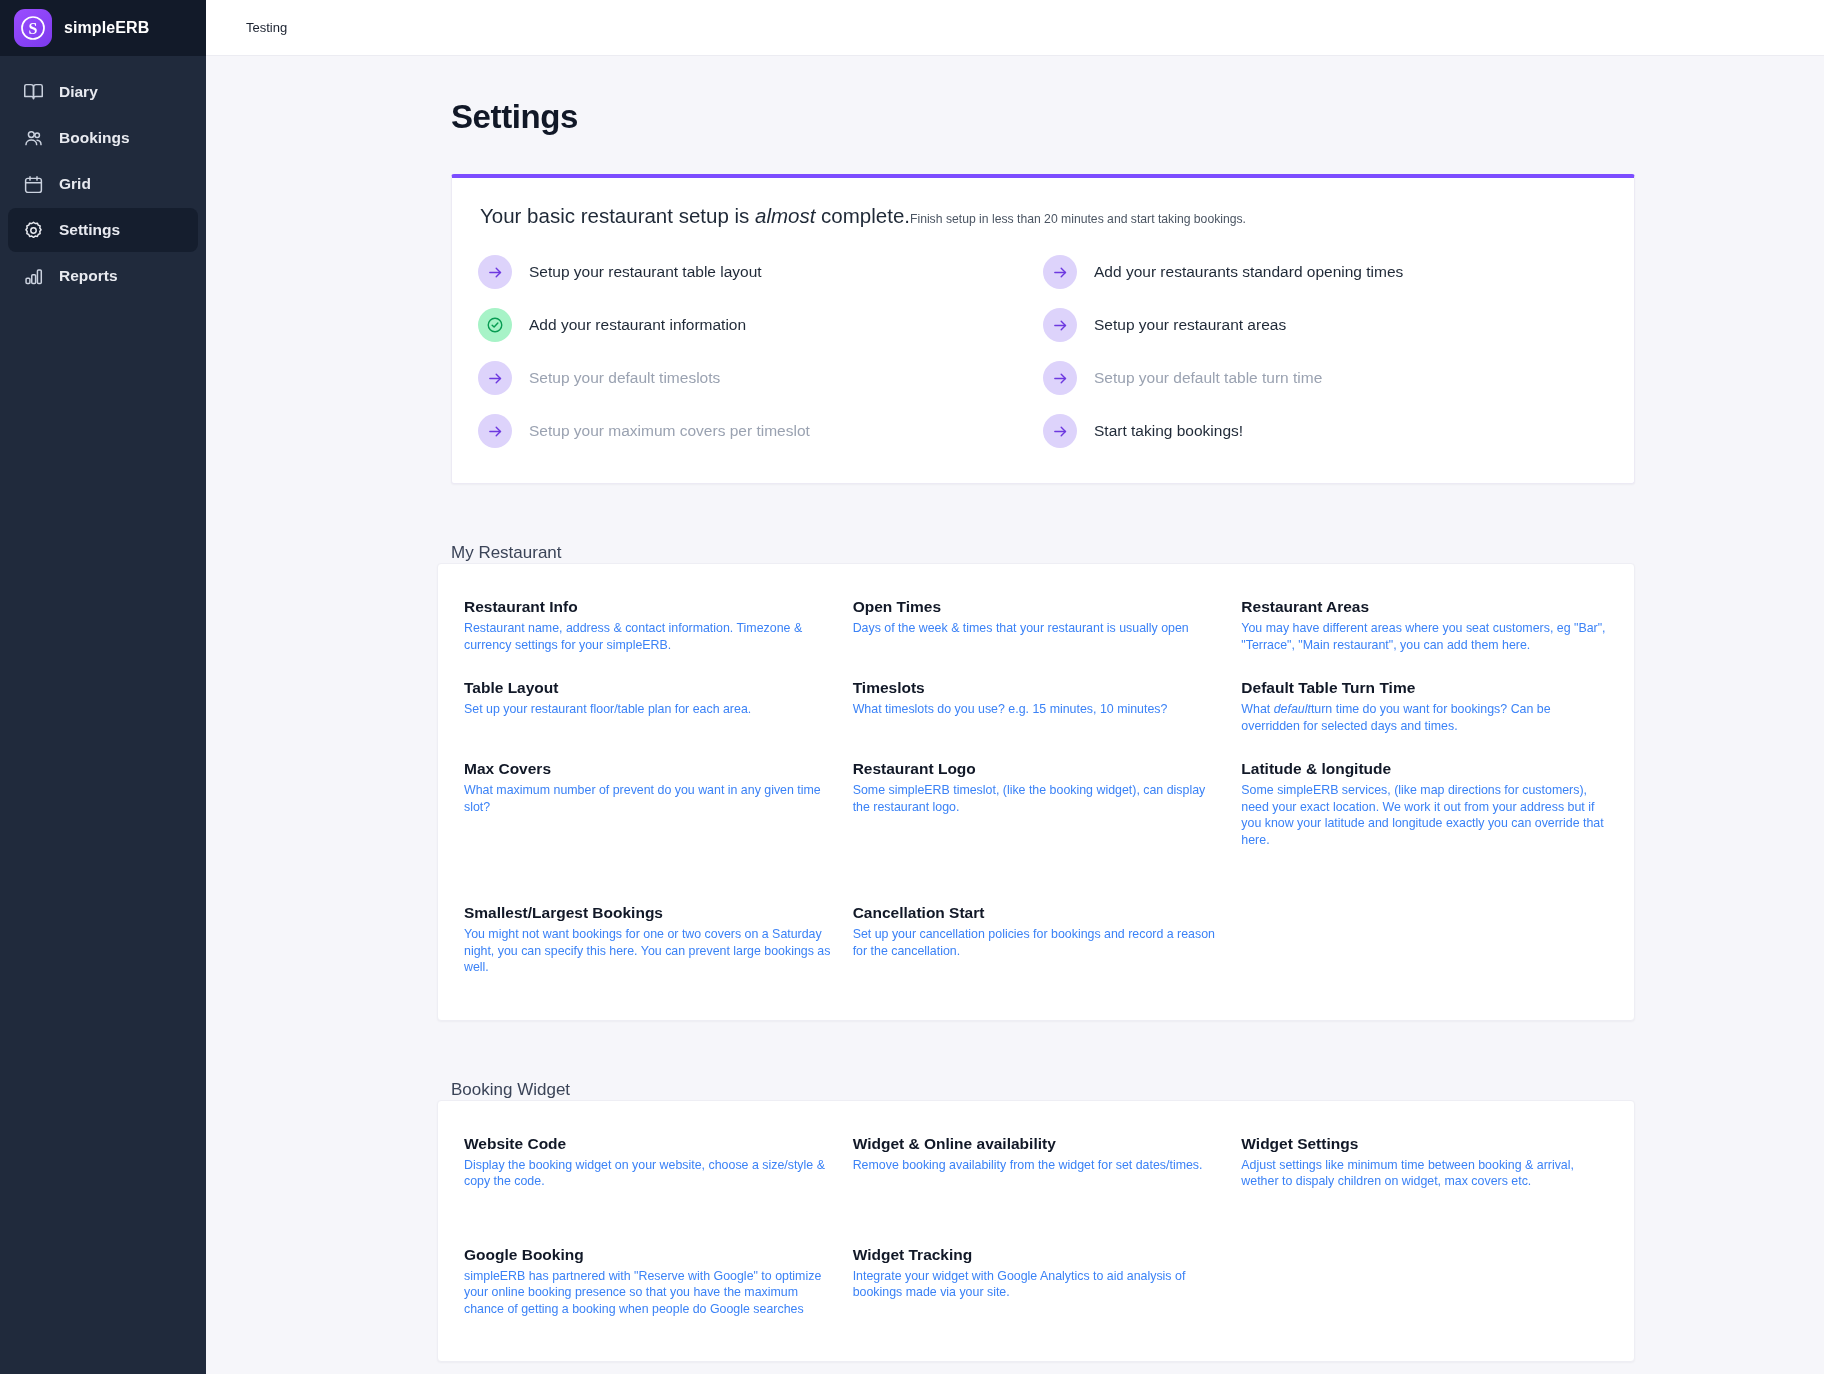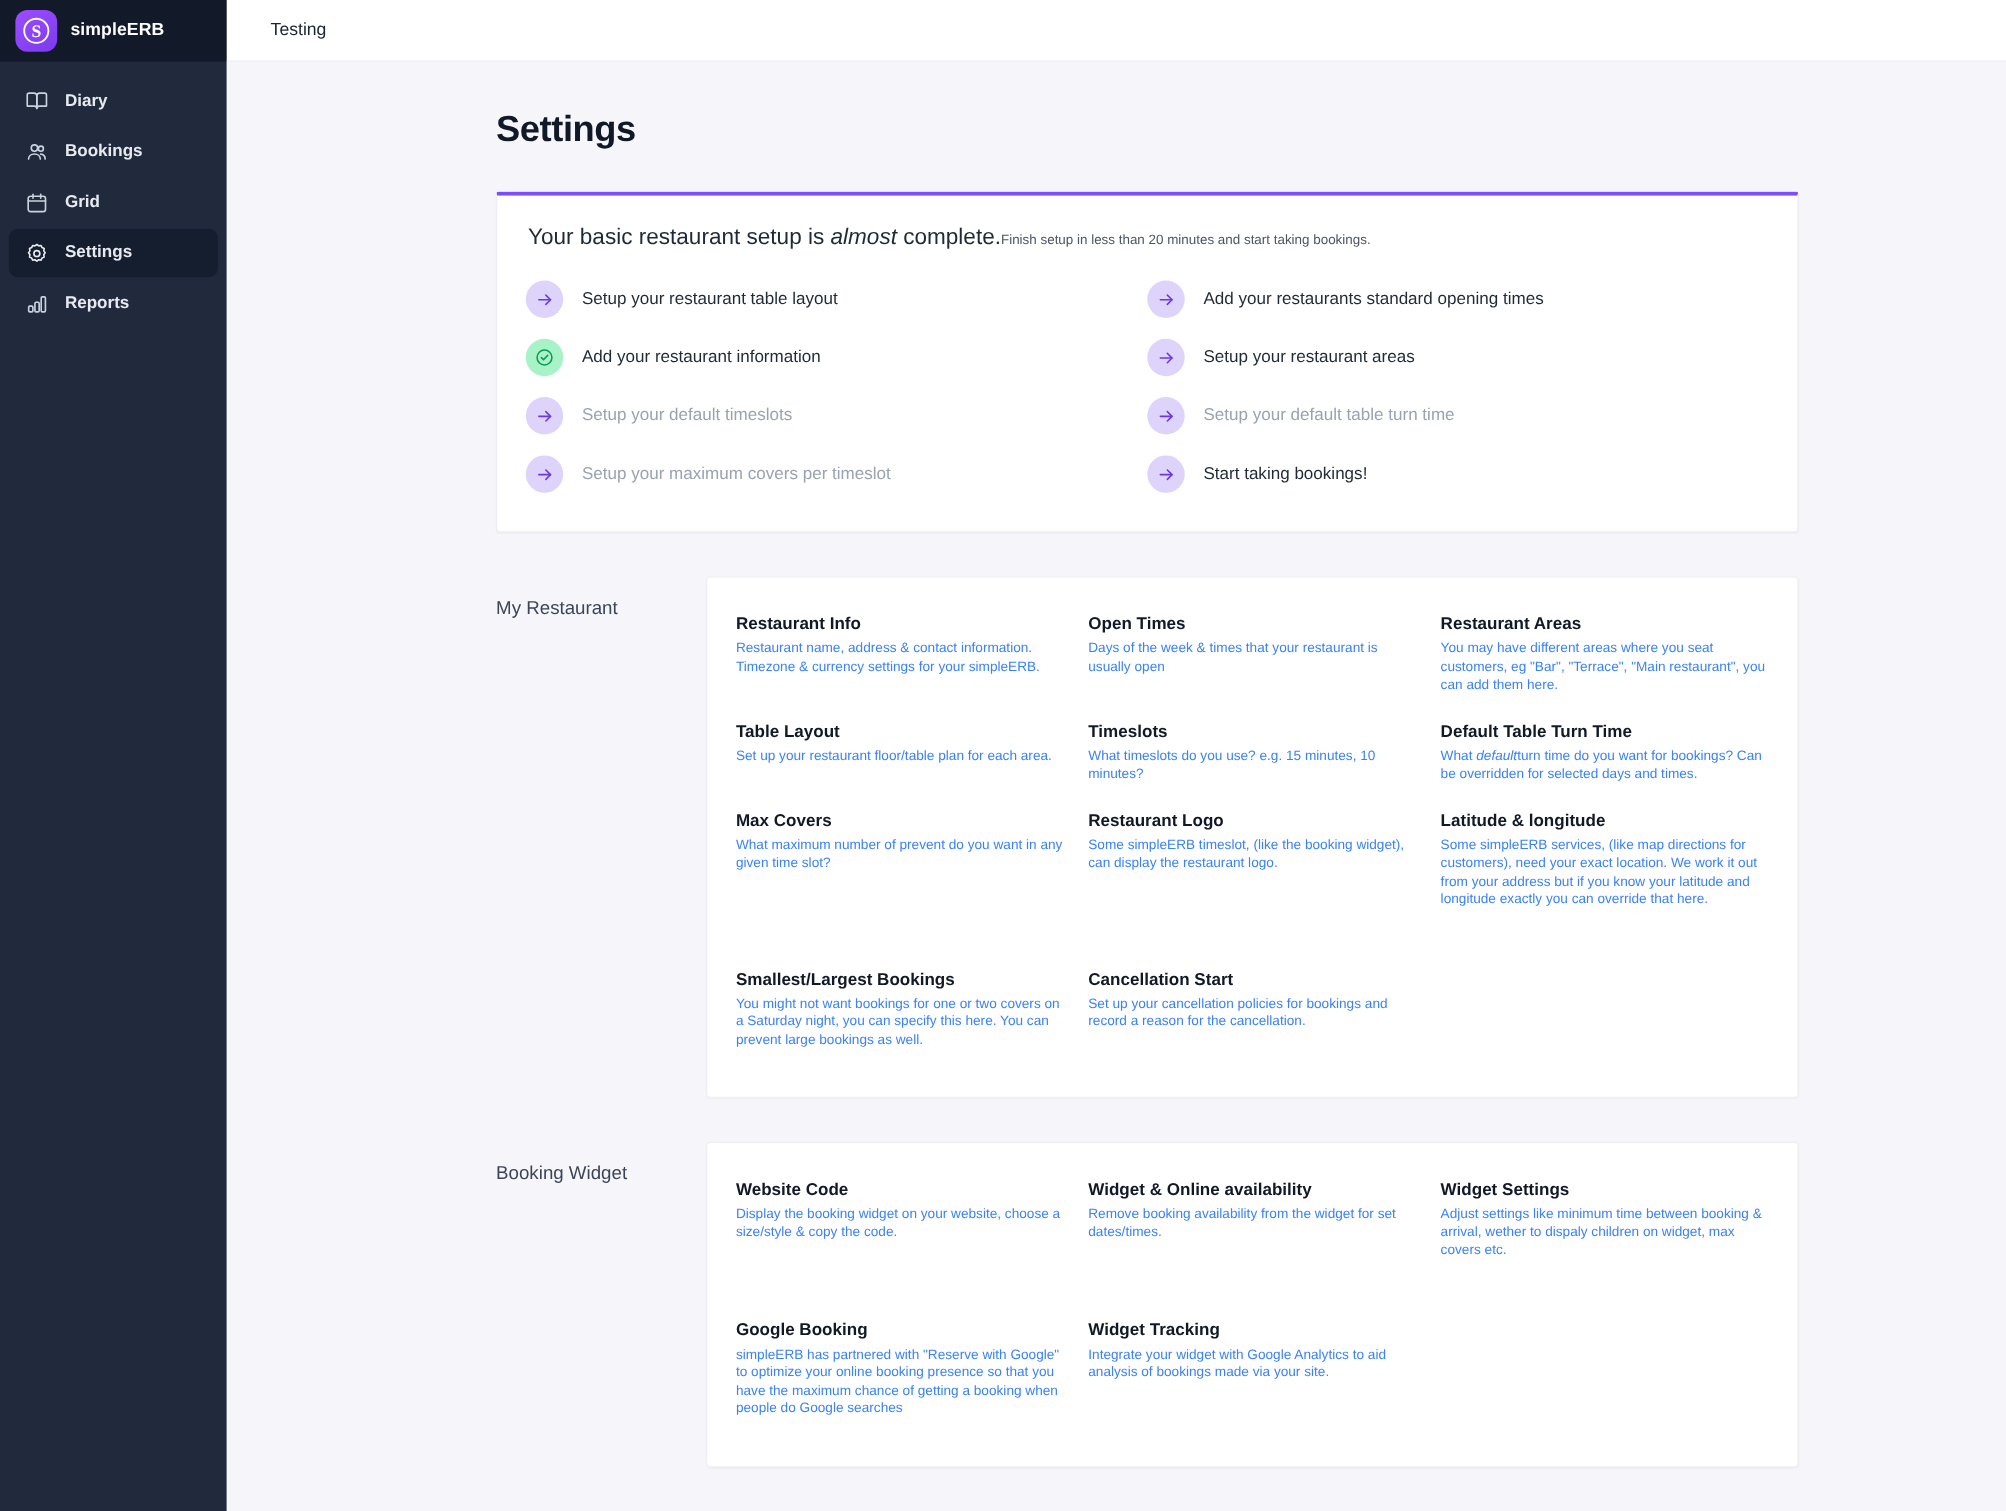--- a/index.html
+++ b/index.html
@@ -63,21 +63,21 @@
   .main { flex: 1; display: flex; flex-direction: column; height: 1374px; overflow: hidden; }
   .topbar {
     height: 56px;
     min-height: 56px;
     background: #ffffff;
     border-bottom: 1px solid #ececf2;
     display: flex;
     align-items: center;
     padding: 0 40px;
   }
-  .topbar-label { font-size: 16px; color: #1b2230; }
+  .topbar-label { font-size: 13px; color: #1b2230; }
 
   .content {
     flex: 1;
     overflow: hidden;
     padding: 0 0 0 0;
   }
   .inner { width: 1240px; margin: 0 auto; padding-top: 42px; padding-left: 42px;}
 
   .page-title {
     font-size: 33px;
@@ -129,20 +129,21 @@
   .setup-item .txt { font-size: 15.5px; }
   .setup-item.st-active .txt { color: #1f2937; }
   .setup-item.st-muted  .txt { color: #9aa2b1; }
   .setup-item.st-done   .txt { color: #1f2937; }
 
   
   .section {
     display: flex;
     align-items: flex-start;
     margin-top: 40px;
+    flex-direction: column;
   }
   .section-label {
     width: 205px;
     min-width: 205px;
     padding-top: 19px;
     padding-left: 14px;
     font-size: 17px;
     color: #3b4458;
   }
   .section-card {

